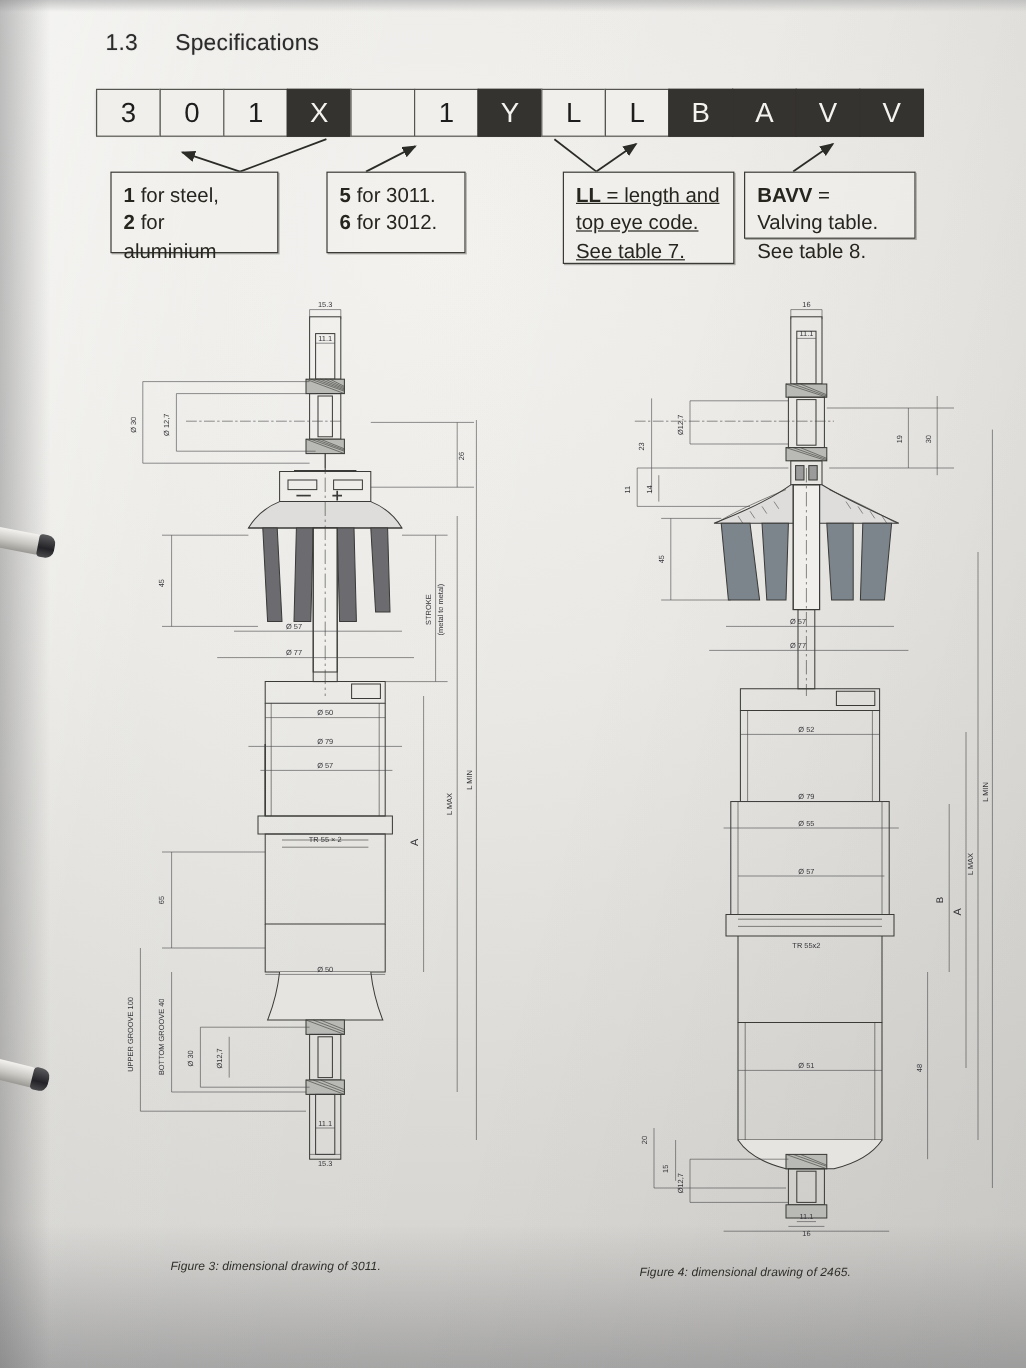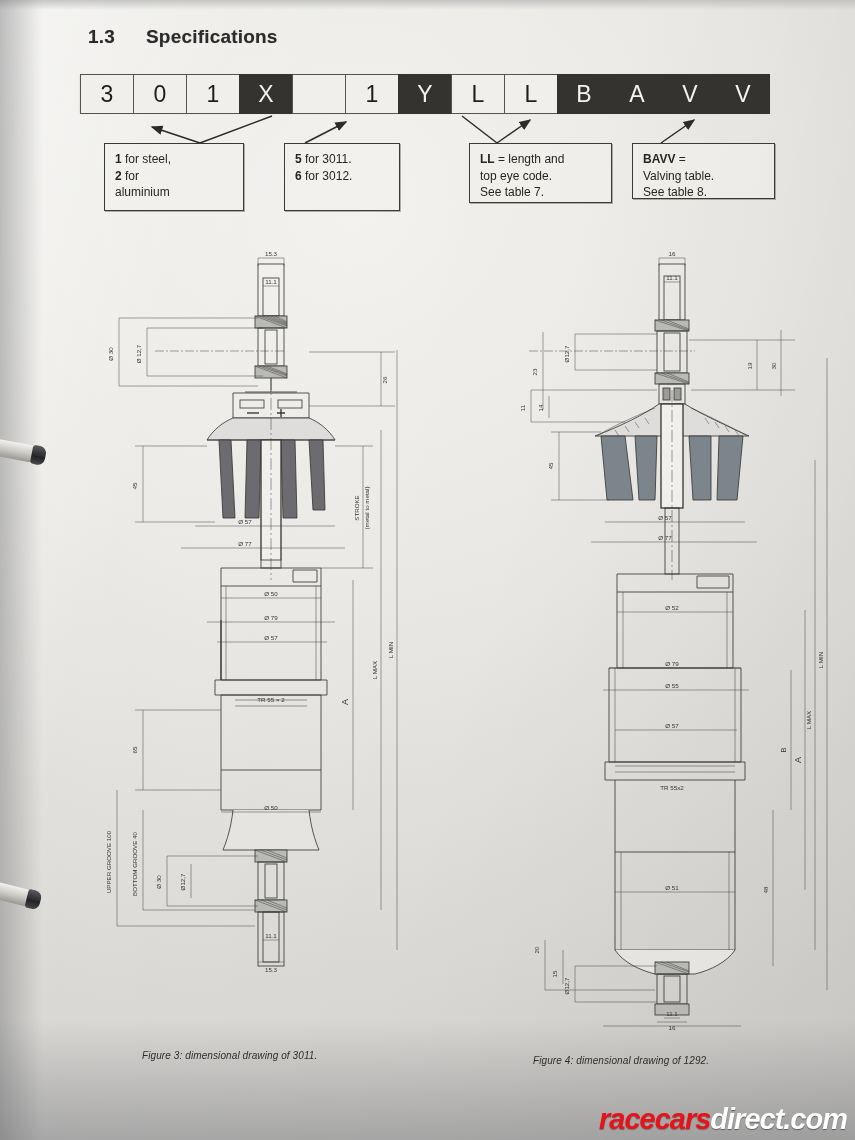--- a/index.html
+++ b/index.html
@@ -41,21 +41,21 @@
   }
   .pen .ferrule{
     position:absolute;height:19px;width:14px;
     background:linear-gradient(180deg,#5b5b5e,#232327 60%,#4a4a4d);
     border-radius:3px 7px 7px 3px;
   }
 
   
   #heading{
     position:absolute;left:88px;top:26px;
-    font-weight:bold;font-size:19px;color:#2b2b2b;
+    font-weight:normal;font-size:19px;color:#2b2b2b;
     letter-spacing:0.2px;
     text-shadow:0 0 1px rgba(0,0,0,0.25);
   }
   #heading .num{display:inline-block;width:58px;}
 
   
   #code-strip{
     position:absolute;left:80px;top:74px;
     display:flex;height:38px;
     box-shadow:0 1px 2px rgba(0,0,0,0.18);
@@ -75,23 +75,22 @@
   
   #leaders{position:absolute;left:0;top:0;width:855px;height:1140px;pointer-events:none;}
 
   
   .callout{
     position:absolute;
     border:1.4px solid #3a3a36;
     background:rgba(242,241,237,0.55);
     box-shadow:1px 1px 0 rgba(120,118,112,0.55);
     padding:7px 9px 8px 10px;
-    font-size:12px;line-height:1.38;color:#26261f;
+    font-size:17px;line-height:1.38;color:#26261f;
     box-sizing:border-box;
-    margin-left:12px;
   }
   .callout b{font-weight:bold;}
 
   
   .drawing{position:absolute;}
   .dwg-svg{display:block;}
 
   
   .caption{
     position:absolute;
@@ -167,21 +166,21 @@
 
   <div class="callout" style="left:92px;top:143px;width:140px;height:68px;">
       <div><b>1</b> for steel,</div>
       <div><b>2</b> for</div>
       <div>aluminium</div>
     </div>
   <div class="callout" style="left:272px;top:143px;width:116px;height:68px;">
       <div><b>5</b> for 3011.</div>
       <div><b>6</b> for 3012.</div>
     </div>
-  <div class="callout" style="left:457px;top:143px;width:143px;height:60px;">
+  <div class="callout" style="left:469px;top:143px;width:143px;height:77px;text-decoration:underline;">
       <div><b>LL</b> = length and</div>
       <div>top eye code.</div>
       <div>See table 7.</div>
     </div>
   <div class="callout" style="left:620px;top:143px;width:143px;height:56px;">
       <div><b>BAVV</b> =</div>
       <div>Valving table.</div>
       <div>See table 8.</div>
     </div>
 
@@ -481,18 +480,15 @@
           <text x="64" y="736" text-anchor="middle" transform="rotate(-90 64 736)">Ø12,7</text>
           <text x="167" y="766" text-anchor="middle">11.1</text>
           <text x="167" y="780" text-anchor="middle">16</text>
           <text x="167" y="792" text-anchor="middle">Ø 34</text>
         </g>
       </g>
     </svg>
   </div>
 
   <div class="caption" style="left:142px;top:1050px;">Figure 3: dimensional drawing of 3011.</div>
-  <div class="caption" style="left:533px;top:1055px;">Figure 4: dimensional drawing of 1292.</div>
-
-  <div id="watermark">
-    <span class="wm-a">racecars</span><span class="wm-b">direct.com</span>
-  </div>
+  <div class="caption" style="left:533px;top:1055px;">Figure 4: dimensional drawing of 2465.</div>
+
 </div>
 
 </body></html>

